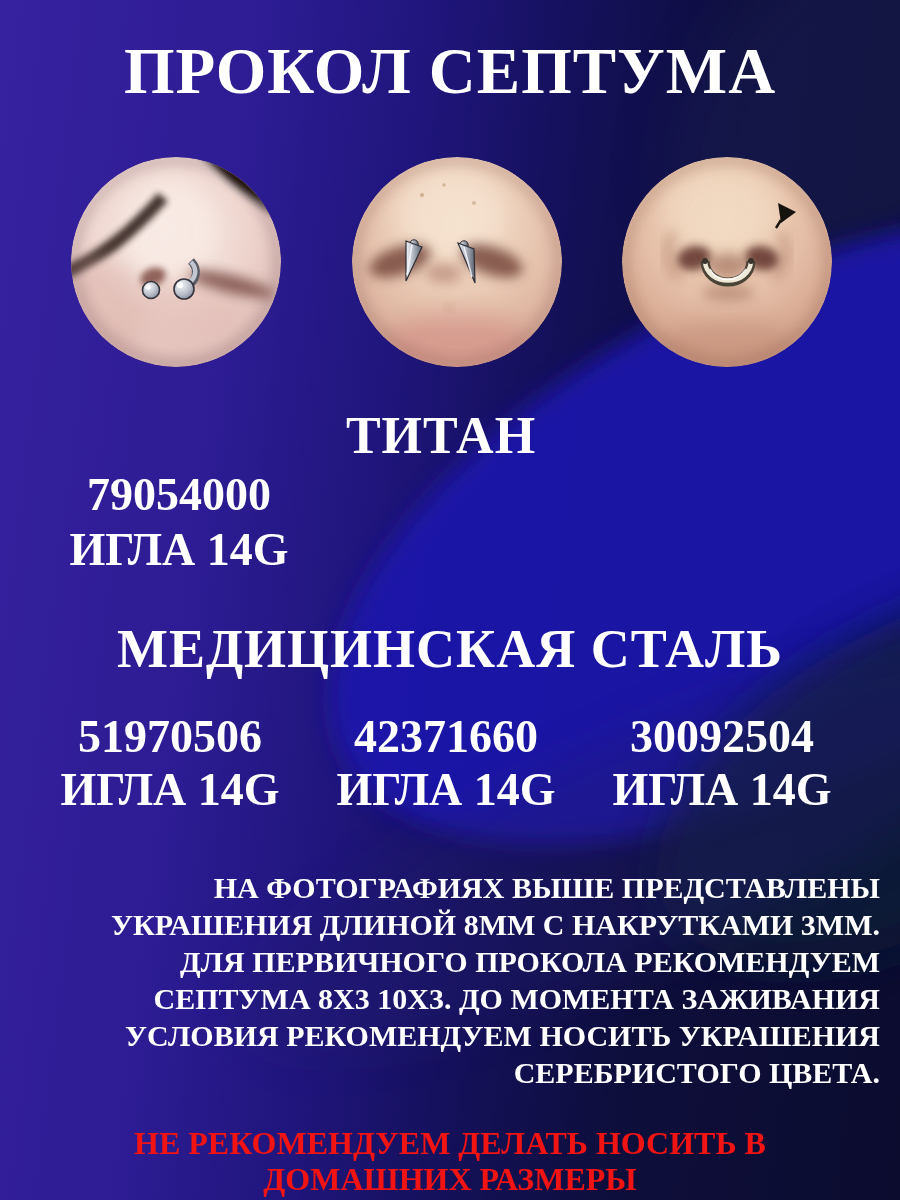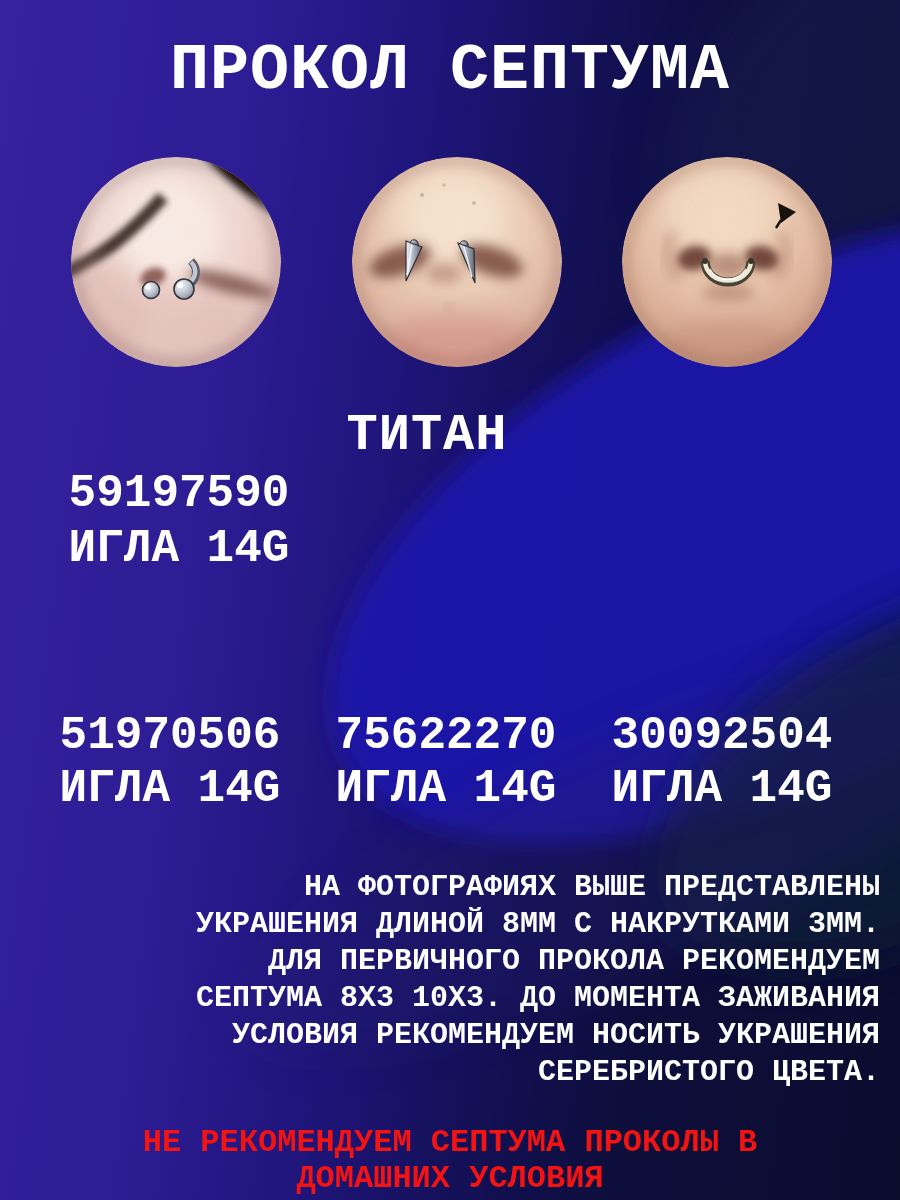--- a/index.html
+++ b/index.html
@@ -1,40 +1,40 @@
 <!DOCTYPE html>
 <html><head>
 <meta charset="utf-8">
 <style>
   html,body{margin:0;padding:0;background:#000;}
   body{width:900px;height:1200px;overflow:hidden;}
   .poster{
     position:relative;width:900px;height:1200px;overflow:hidden;
     background:linear-gradient(97deg,#36219e 0%,#2d1c94 25%,#1f157b 42%,#141058 57%,#0e0e3c 72%,#0b0c2e 100%);
-    font-family:Liberation Mono, monospace;
+    font-family:Liberation Serif, serif;
     color:#ffffff;
   }
   .bg-waves{position:absolute;left:0;top:0;width:900px;height:1200px;}
   .page-title{
     position:absolute;left:0;top:31px;width:900px;
     font-size:65px;line-height:80px;font-weight:900;
     text-align:center;letter-spacing:1px;white-space:nowrap;
   }
   .photos-row{position:absolute;left:0;top:0;width:900px;height:0;}
   .photo-circle{
     position:absolute;top:157px;width:210px;height:210px;border-radius:50%;
     overflow:hidden;
   }
   .photo-1{left:71px;}
   .photo-2{left:352px;}
   .photo-3{left:622px;}
   .sec-heading{
     position:absolute;font-weight:900;text-align:center;white-space:nowrap;
   }
-  .titanium-heading{left:27px;top:406px;width:800px;font-size:52px;line-height:60px;letter-spacing:1px;}
+  .titanium-heading{left:41px;top:406px;width:800px;font-size:52px;line-height:60px;letter-spacing:1px;}
   .titanium-block{
     position:absolute;left:0;top:467px;width:358px;
     font-size:46px;line-height:55px;font-weight:900;text-align:center;white-space:nowrap;
   }
   .steel-heading{left:0;top:618px;width:900px;font-size:54px;line-height:62px;letter-spacing:1px;}
   .steel-col{
     position:absolute;top:710px;width:260px;
     font-size:46px;line-height:53px;font-weight:900;text-align:center;white-space:nowrap;
   }
   .steel-col-1{left:40px;}
@@ -230,45 +230,46 @@
             <path d="M 159,63 L 154,71" stroke="#16120e" stroke-width="2.4"></path>
           </g>
           <circle cx="105" cy="105" r="102" fill="none" stroke="#5a3424" stroke-width="10" opacity="0.18" filter="url(#p3b6)"></circle>
         </g>
       </svg>
     </div>
   </div>
 
   <div class="sec-heading titanium-heading">ТИТАН</div>
   <div class="titanium-block">
-    <div>59197590</div>
-    <div>ИГЛА 14G</div>
-  </div>
-
+    <div>79054000</div>
+    <div>ИГЛА 14G</div>
+  </div>
+
+  <div class="sec-heading steel-heading">МЕДИЦИНСКАЯ СТАЛЬ</div>
 
   <div class="steel-col steel-col-1">
     <div>51970506</div>
     <div>ИГЛА 14G</div>
   </div>
   <div class="steel-col steel-col-2">
-    <div>75622270</div>
+    <div>42371660</div>
     <div>ИГЛА 14G</div>
   </div>
   <div class="steel-col steel-col-3">
     <div>30092504</div>
     <div>ИГЛА 14G</div>
   </div>
 
   <div class="description">
     <div>НА ФОТОГРАФИЯХ ВЫШЕ ПРЕДСТАВЛЕНЫ</div>
     <div>УКРАШЕНИЯ ДЛИНОЙ 8ММ С НАКРУТКАМИ 3ММ.</div>
     <div>ДЛЯ ПЕРВИЧНОГО ПРОКОЛА РЕКОМЕНДУЕМ</div>
     <div>СЕПТУМА 8Х3 10Х3. ДО МОМЕНТА ЗАЖИВАНИЯ</div>
     <div>УСЛОВИЯ РЕКОМЕНДУЕМ НОСИТЬ УКРАШЕНИЯ</div>
     <div>СЕРЕБРИСТОГО ЦВЕТА.</div>
   </div>
 
   <div class="warning">
-    <div>НЕ РЕКОМЕНДУЕМ СЕПТУМА ПРОКОЛЫ В</div>
-    <div>ДОМАШНИХ УСЛОВИЯ</div>
+    <div>НЕ РЕКОМЕНДУЕМ ДЕЛАТЬ НОСИТЬ В</div>
+    <div>ДОМАШНИХ РАЗМЕРЫ</div>
   </div>
 
 </div>
 
 </body></html>

